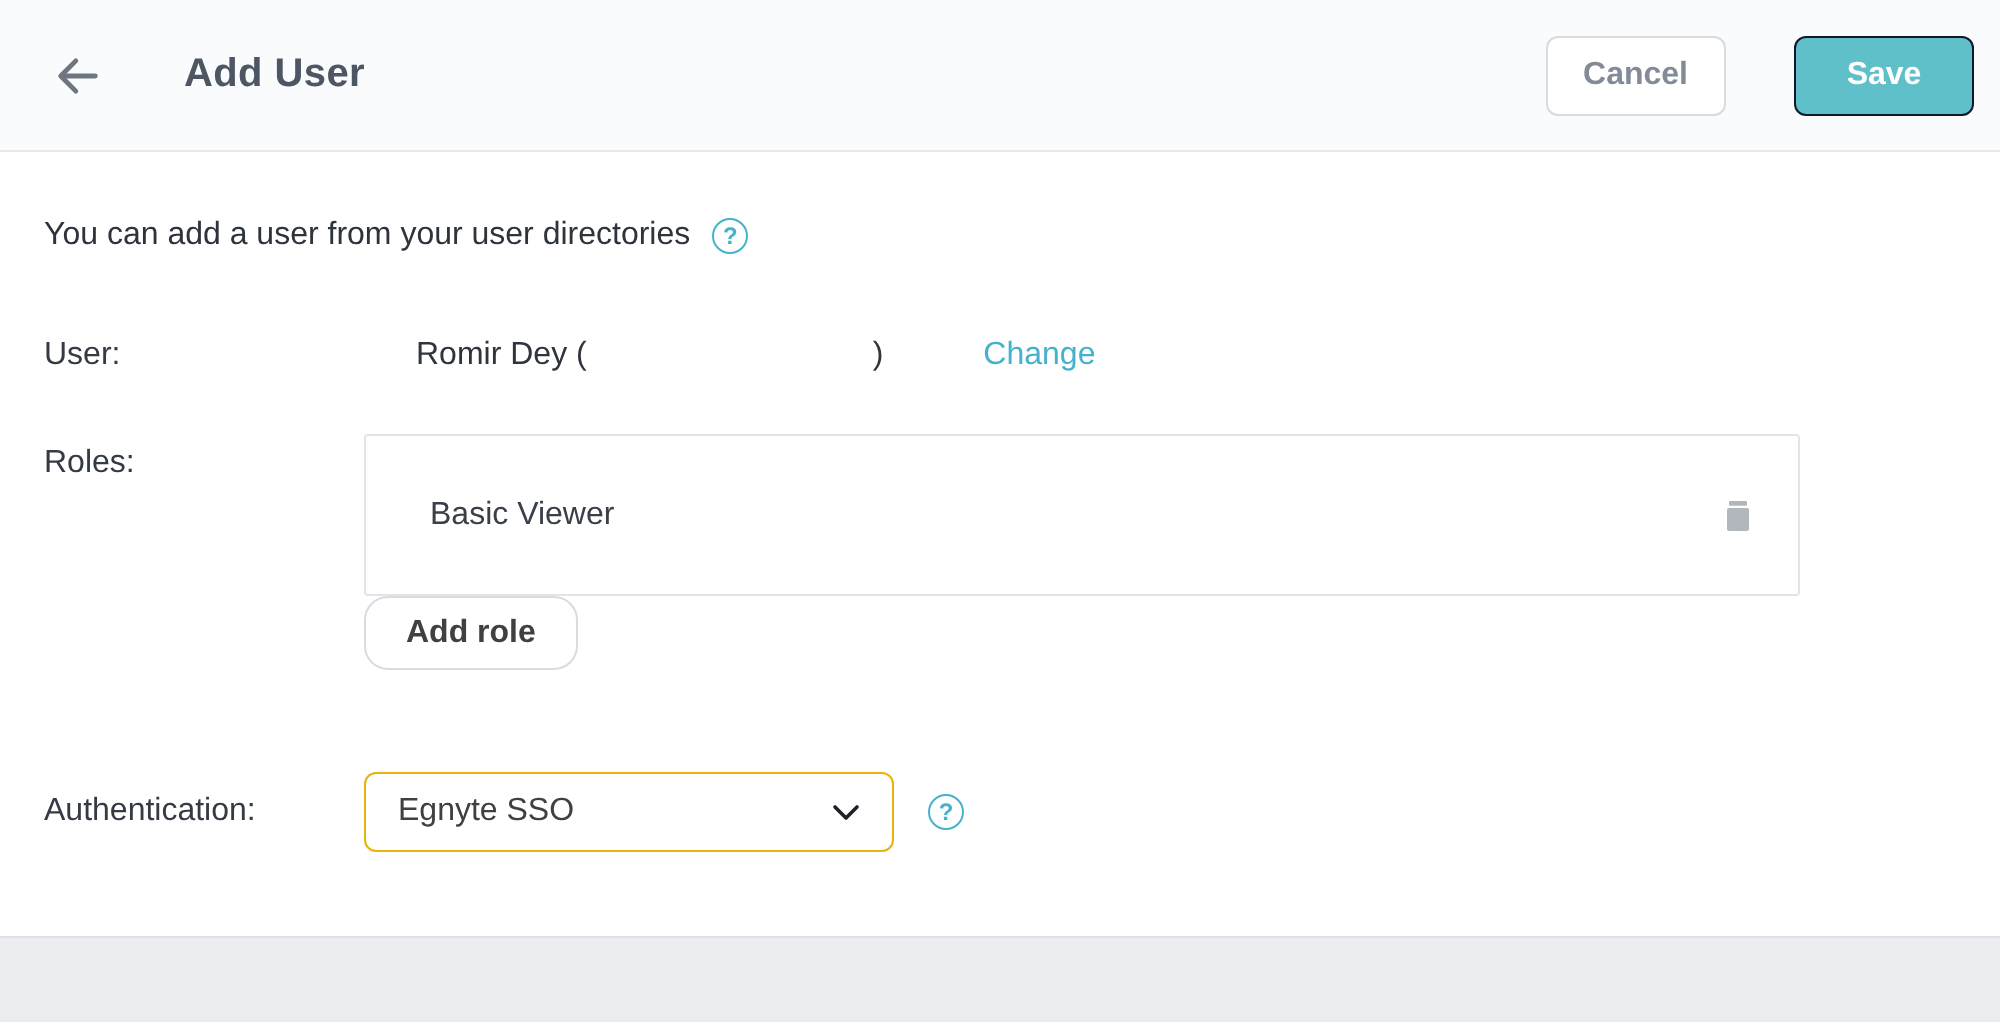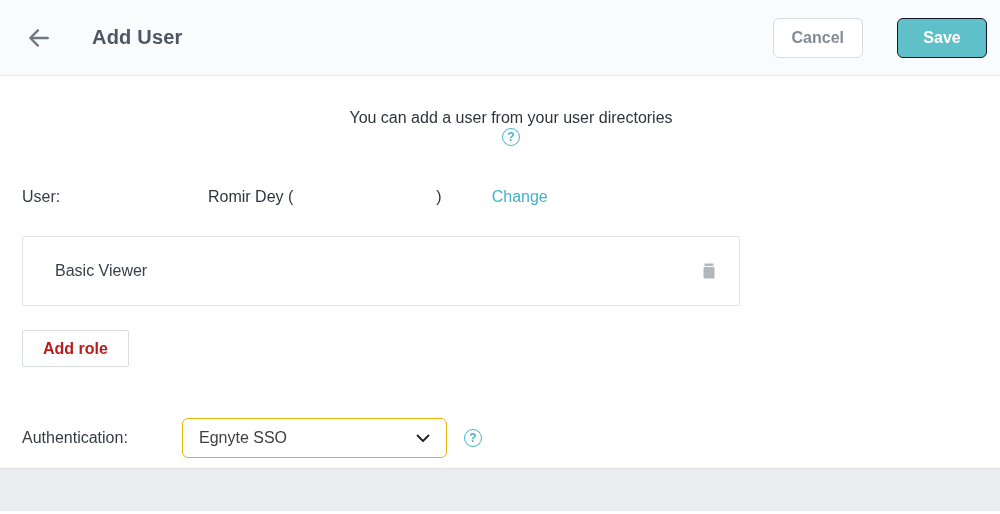--- a/index.html
+++ b/index.html
@@ -48,22 +48,22 @@
   .btn-save {
     background:#5fc0ca;
     border:1px solid #0f172a;
     color:#ffffff;
     margin-left:10px;
   }
   
   .content { padding-left:22px; }
   .intro-row {
     margin-top:33px;
-    display:flex; align-items:center; gap:1px;
-    font-size:16px; color:#2e343d;flex-direction:column;
+    display:flex; align-items:center; gap:11px;
+    font-size:16px; color:#2e343d;
   }
   .help-icon {
     width:18px; height:18px;
     border:1.6px solid #46b3cb;
     border-radius:50%;
     color:#46b3cb;
     font-size:12px; font-weight:bold;
     display:inline-flex; align-items:center; justify-content:center;
     line-height:1;
     flex:0 0 auto;
@@ -78,40 +78,39 @@
   .redacted-gap { display:inline-block; width:143px; height:1px; }
   .change-link {
     margin-left:24px;
     font-size:16px; color:#45b1cd;
     text-decoration:none; cursor:pointer;
   }
   .roles-row { margin-top:30px; align-items:flex-start; }
   .roles-row .form-label { padding-top:6px; }
   .roles-col { width:718px; }
   .role-box {
-    height:70px;
+    height:81px;
     border:1px solid #e2e4e8;
     border-radius:2px;
     background:#fff;
     display:flex; align-items:center;
     padding:0 20px 0 32px;
   }
   .role-name { font-size:16px; color:#3a4049; flex:1; }
   .trash-btn {
     background:transparent; border:none; cursor:pointer;
     display:flex; align-items:center; justify-content:center;
     padding:2px;
   }
   .btn-add-role {
-    margin-top:24px;
     height:37px; min-width:102px;
     background:#ffffff;
     border:1px solid #d8dbe0;
-    border-radius:2px;
-    color:#b91c1c; font-size:16px; font-weight:bold;
+    border-radius:12px;
+    color:#404040; font-size:16px; font-weight:bold;
     font-family:"Liberation Sans", sans-serif;
     cursor:pointer;
     padding:0 20px;
   }
   .auth-row { margin-top:51px; }
   .select-box {
     width:265px; height:40px;
     border:1px solid #eab308;
     border-radius:6px;
     background:#fff;
@@ -160,20 +159,21 @@
       <div class="form-label">User:</div>
       <div class="user-value">
         <span>Romir Dey (</span>
         <span class="redacted-gap"></span>
         <span>)</span>
       </div>
       <a class="change-link">Change</a>
     </div>
 
     <div class="form-row roles-row">
+      <div class="form-label">Roles:</div>
       <div class="roles-col">
         <div class="role-box">
           <span class="role-name">Basic Viewer</span>
           <button class="trash-btn">
             <span style="display:flex;">
               <svg width="16" height="18" viewBox="0 0 16 18" fill="#b2b6bd">
                 <rect x="3.5" y="1.5" width="9" height="2.4" rx="0.5"></rect>
                 <rect x="2.5" y="5" width="11" height="11.5" rx="1"></rect>
               </svg>
             </span>

